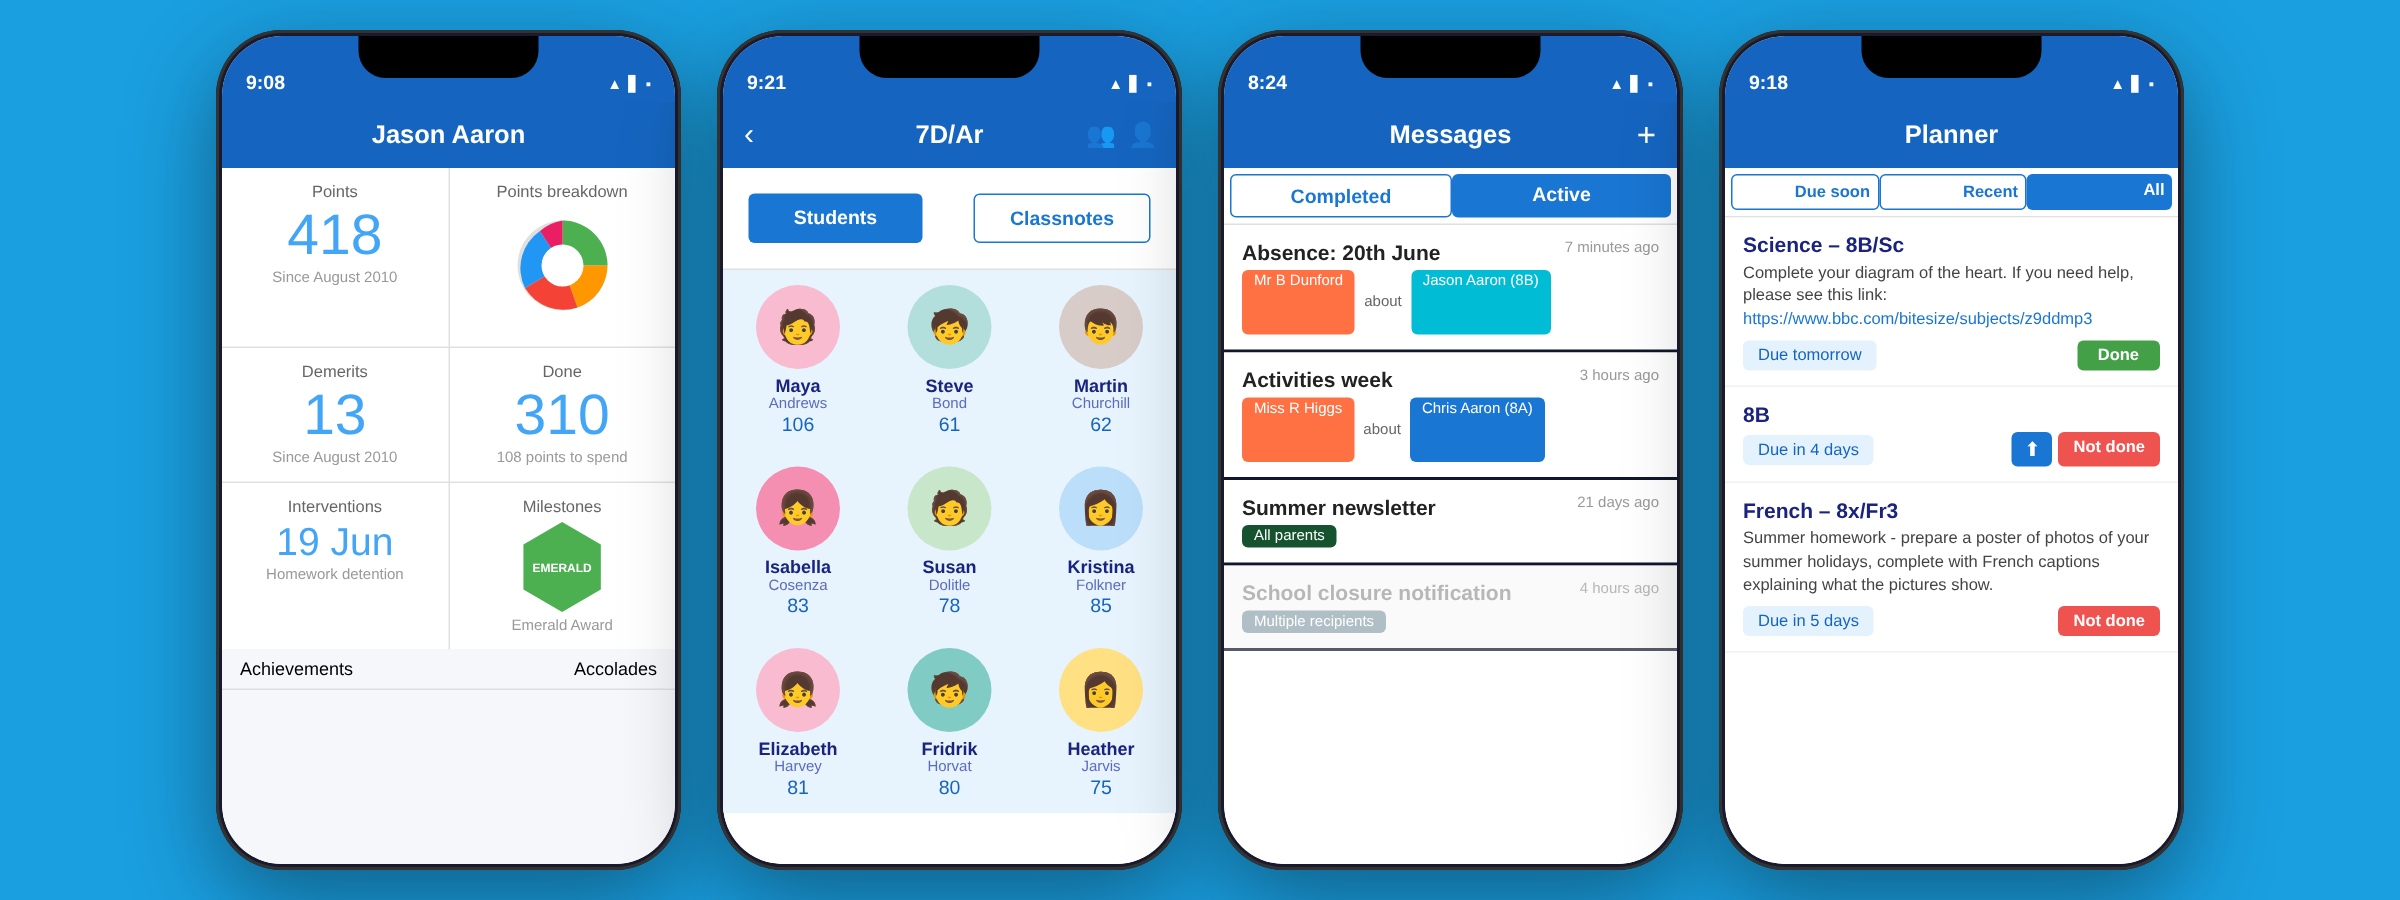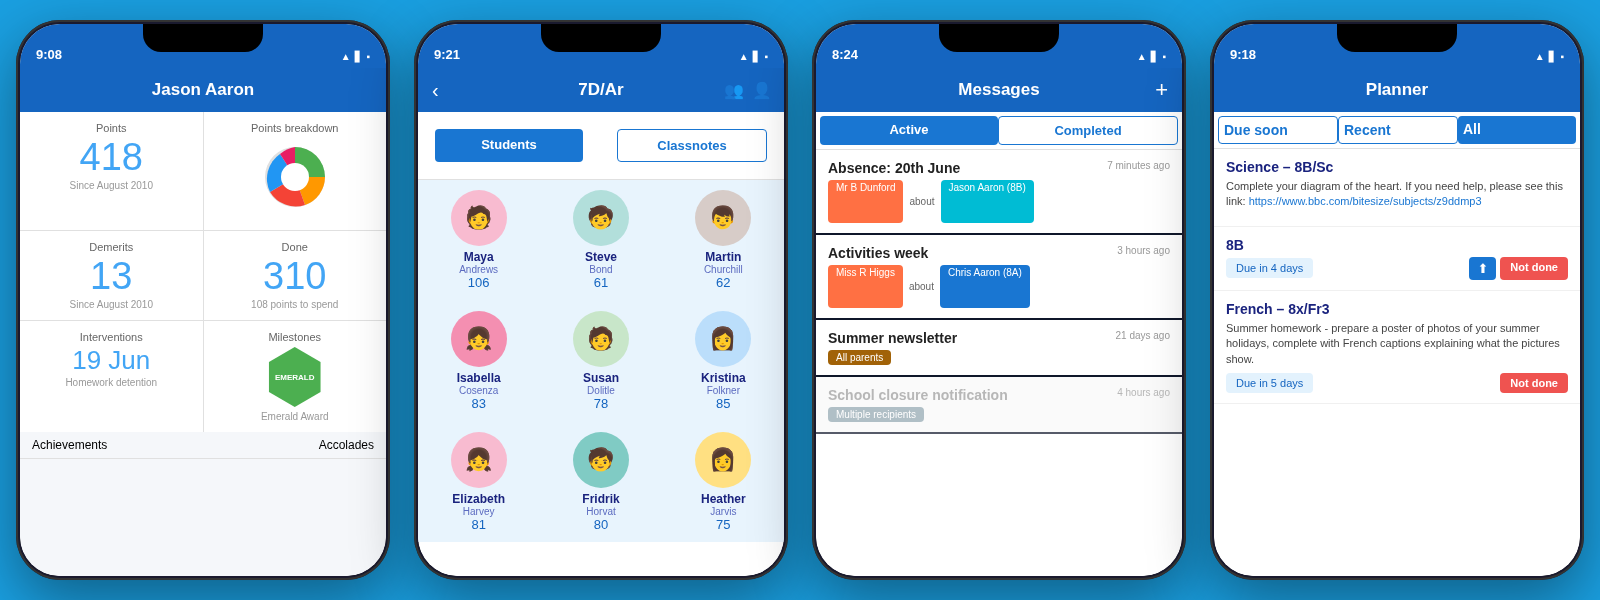--- a/index.html
+++ b/index.html
@@ -14,21 +14,21 @@
       overflow: hidden;
     }
     .phones-container {
       display: flex;
       gap: 24px;
       align-items: center;
       justify-content: center;
       padding: 16px;
     }
     .phone {
-      width: 374px;
+      width: 310px;
       height: 560px;
       background: #1a1a2e;
       border-radius: 44px;
       padding: 0;
       position: relative;
       box-shadow: 0 20px 60px rgba(0,0,0,0.4), inset 0 0 0 2px #333;
     }
     .phone-inner {
       position: absolute;
       top: 4px; left: 4px; right: 4px; bottom: 4px;
@@ -307,37 +307,37 @@
     .tag {
       padding: 2px 8px;
       border-radius: 4px;
       font-size: 10px;
       color: white;
       font-weight: 500;
     }
     .tag-orange { background: #ff7043; }
     .tag-blue { background: #1976d2; }
     .tag-cyan { background: #00bcd4; }
-    .tag-purple { background: #a16207; }
+    .tag-purple { background: #14532d; }
     .tag-gray { background: #90a4ae; }
     .tag-about { font-size: 10px; color: #666; margin: 16px 2px; }
 
     
     .planner-tab-bar {
       display: flex;
       background: white;
       padding: 4px;
       border-bottom: 1px solid #e0e0e0;
     }
     .planner-tab {
       flex: 1;
-      text-align: left;
+      text-align: right;
       padding: 5px;
       border-radius: 4px;
-      font-size: 14px;
+      font-size: 11px;
       font-weight: 600;
     }
     .planner-tab-active {
       background: #1976d2;
       color: white;
     }
     .planner-tab-inactive {
       background: white;
       color: #1976d2;
       border: 1px solid #1976d2;
@@ -574,22 +574,22 @@
             <span>▋</span>
             <span>▪</span>
           </div>
         </div>
         <div class="nav-bar">
           <span class="nav-title">Messages</span>
           <span class="nav-plus">+</span>
         </div>
         <div class="screen-content">
           <div class="msg-tab-bar">
+            <div class="msg-tab msg-tab-inactive">Completed</div>
             <div class="msg-tab msg-tab-active">Active</div>
-            <div class="msg-tab msg-tab-inactive">Completed</div>
           </div>
 
           <div class="message-item">
             <div class="msg-header">
               <span class="msg-title">Absence: 20th June</span>
               <span class="msg-time">7 minutes ago</span>
             </div>
             <div class="msg-tags">
               <span class="tag tag-orange">Mr B Dunford</span>
               <span class="tag-about">about</span>
@@ -653,20 +653,24 @@
             <div class="planner-tab planner-tab-inactive">Due soon</div>
             <div class="planner-tab planner-tab-inactive">Recent</div>
             <div class="planner-tab planner-tab-active">All</div>
           </div>
 
           <div class="plan-item">
             <div class="plan-subject">Science – 8B/Sc</div>
             <div class="plan-desc">
               <span>Complete your diagram of the heart. If you need help, please see this link: </span><span class="plan-link">https://www.bbc.com/bitesize/subjects/z9ddmp3</span>
             </div>
+            <div class="plan-actions">
+              <div class="plan-due">Due tomorrow</div>
+              <div class="plan-done">Done</div>
+            </div>
           </div>
 
           <div class="plan-item">
             <div class="plan-subject">8B</div>
             <div class="plan-actions">
               <div class="plan-due">Due in 4 days</div>
               <div class="plan-btns">
                 <div class="plan-upload">⬆</div>
                 <div class="plan-not-done">Not done</div>
               </div>

